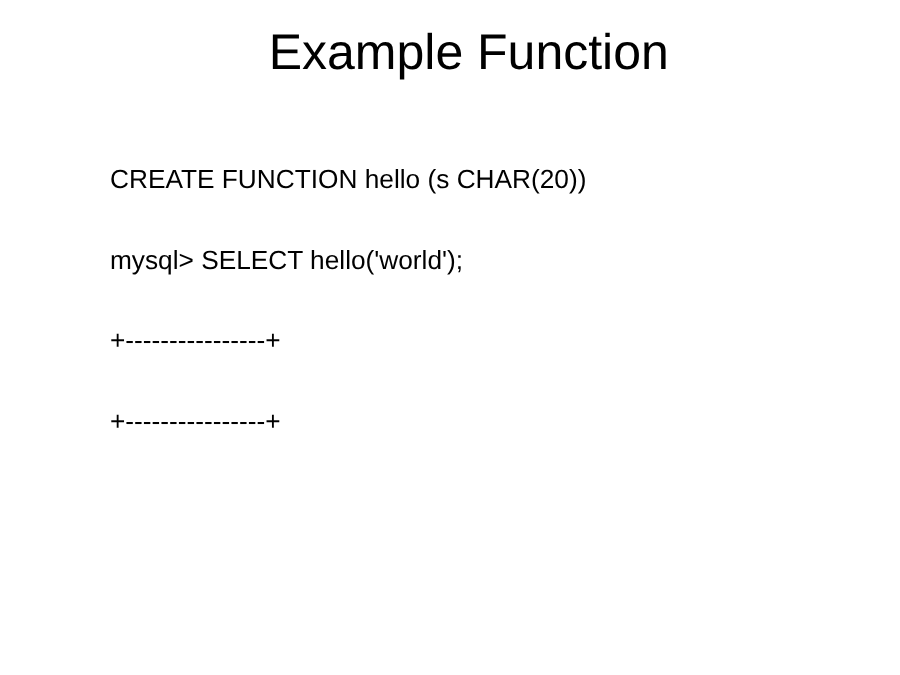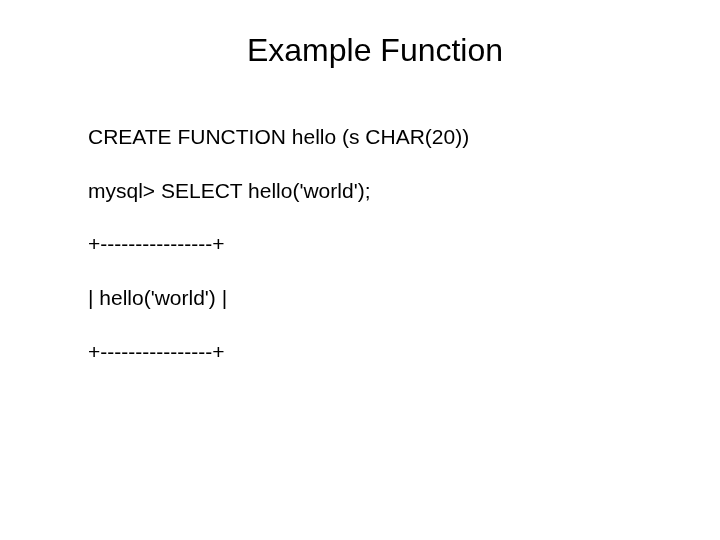--- a/index.html
+++ b/index.html
@@ -11,47 +11,47 @@
     font-family: Arial, Helvetica, sans-serif;
     color: #000000;
   }
   .slide {
     width: 720px;
     height: 540px;
     position: relative;
     box-sizing: border-box;
   }
   .title {
-    font-size: 32px;
+    font-size: 40px;
     font-weight: 400;
     text-align: center;
-    padding-top: 32px;
+    padding-top: 20px;
     padding-bottom: 28px;
     margin-left: 30px;
   }
   .body {
     font-size: 21px;
     line-height: 1.28;
     padding-left: 88px;
     padding-right: 40px;
     white-space: pre;
   }
   .line {
     display: block;
+    margin-top: 11px;
   }
 </style>
 </head>
 <body>
 
 <div class="slide">
   <div class="title">Example Function</div>
   <div class="body">
 <span class="line">CREATE FUNCTION hello (s CHAR(20))</span>
 <span class="line">mysql&gt; SELECT hello('world');</span>
 <span class="line">+----------------+</span>
-<span class="line">| hello('world') |</span>
 <span class="line">+----------------+</span>
 
 
 
 
   </div>
 </div>
 
 </body></html>

